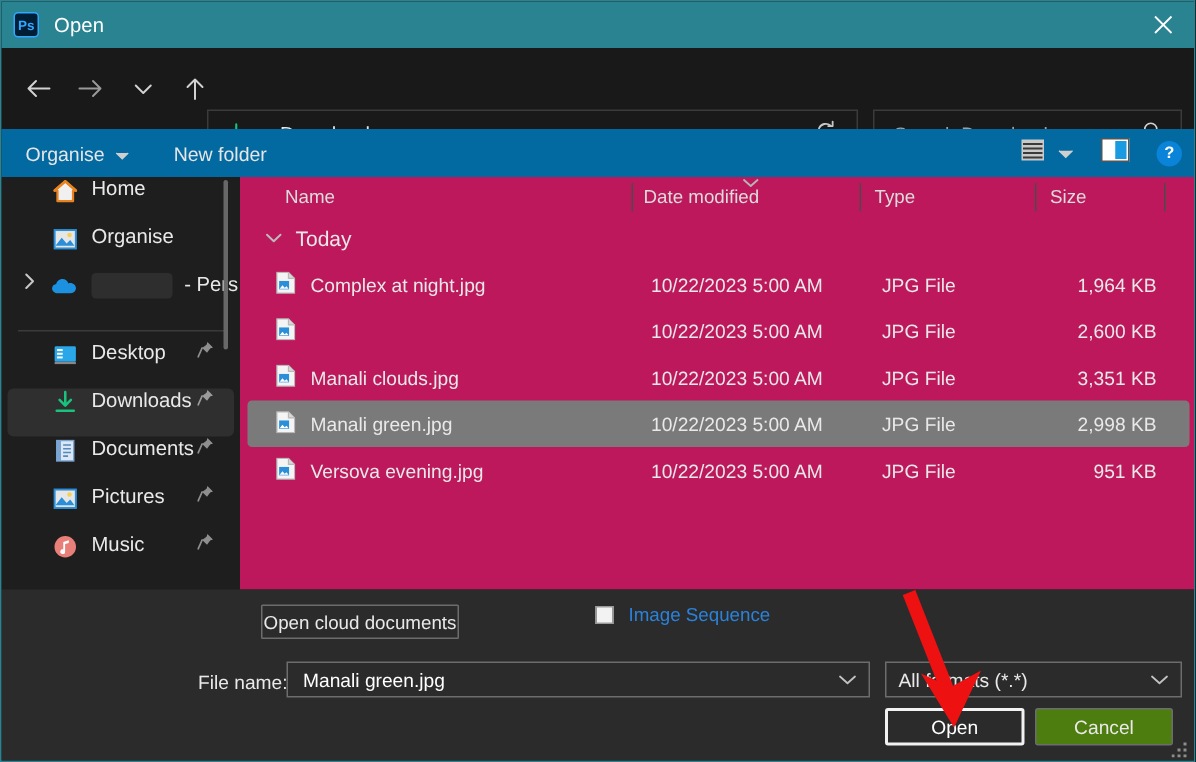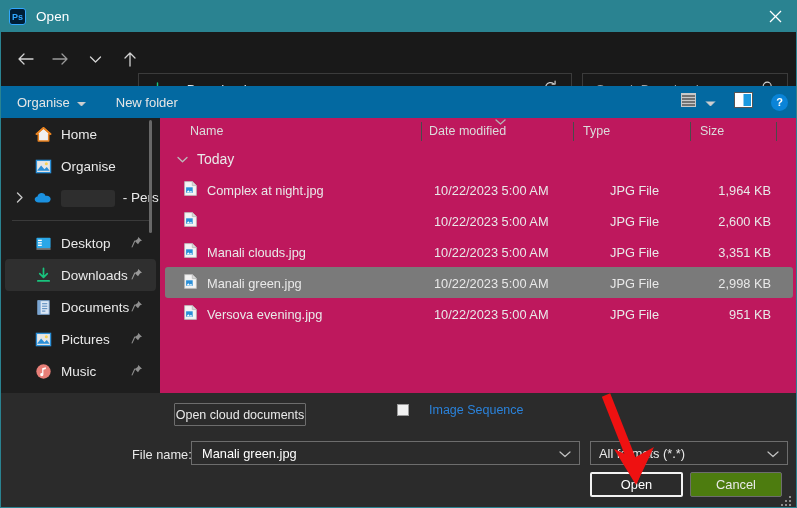--- a/index.html
+++ b/index.html
@@ -196,21 +196,20 @@
     width: 159px; height: 275px;
     background: #1e1e1e;
     overflow: hidden;
   }
   .side-item {
     position: relative;
     height: 32px;
     margin: 0 4px;
     border-radius: 4px;
     display: flex;
-    align-items: center;
     color: #e9e9e9;
     font-size: 13.5px;
   }
   .side-item.selected { background: #2f2f2f; }
   .side-ico {
     width: 18px; height: 18px;
     margin-left: 29px;
     display: flex;
     align-items: center;
     justify-content: center;
@@ -302,21 +301,21 @@
     margin: 0 5px 0 5px;
     border-radius: 3px;
     color: #e9e9e9;
     font-size: 12.8px;
   }
   .frow.selected { background: #7a7a7a; }
   .fc { position: absolute; top: 50%; transform: translateY(-50%); white-space: nowrap; }
   .f-name { left: 42px; }
   .f-icon { left: 19px; top: 50%; transform: translateY(-50%); position: absolute; }
   .f-date { left: 269px; }
-  .f-type { left: 445px; }
+  .f-type { left: 423px; }
   .f-size { right: 22px; }
 
   
   #bottom {
     position: absolute;
     left: 0; top: 392px;
     width: 797px; height: 116px;
     background: #2b2b2b;
   }
   #open-cloud-btn {
@@ -331,21 +330,21 @@
     display: flex;
     align-items: center;
     justify-content: center;
     border-radius: 1px;
   }
   #imgseq-wrap {
     position: absolute;
     left: 396px; top: 402px;
     display: flex;
     align-items: center;
-    gap: 20px;
+    gap: 10px;
   }
   #imgseq-box {
     width: 12px; height: 12px;
     background: #f2f2f2;
     border: 1px solid #9a9a9a;
     box-sizing: border-box;
   }
   #imgseq-label {
     color: #2a82da;
     font-size: 12.5px;

